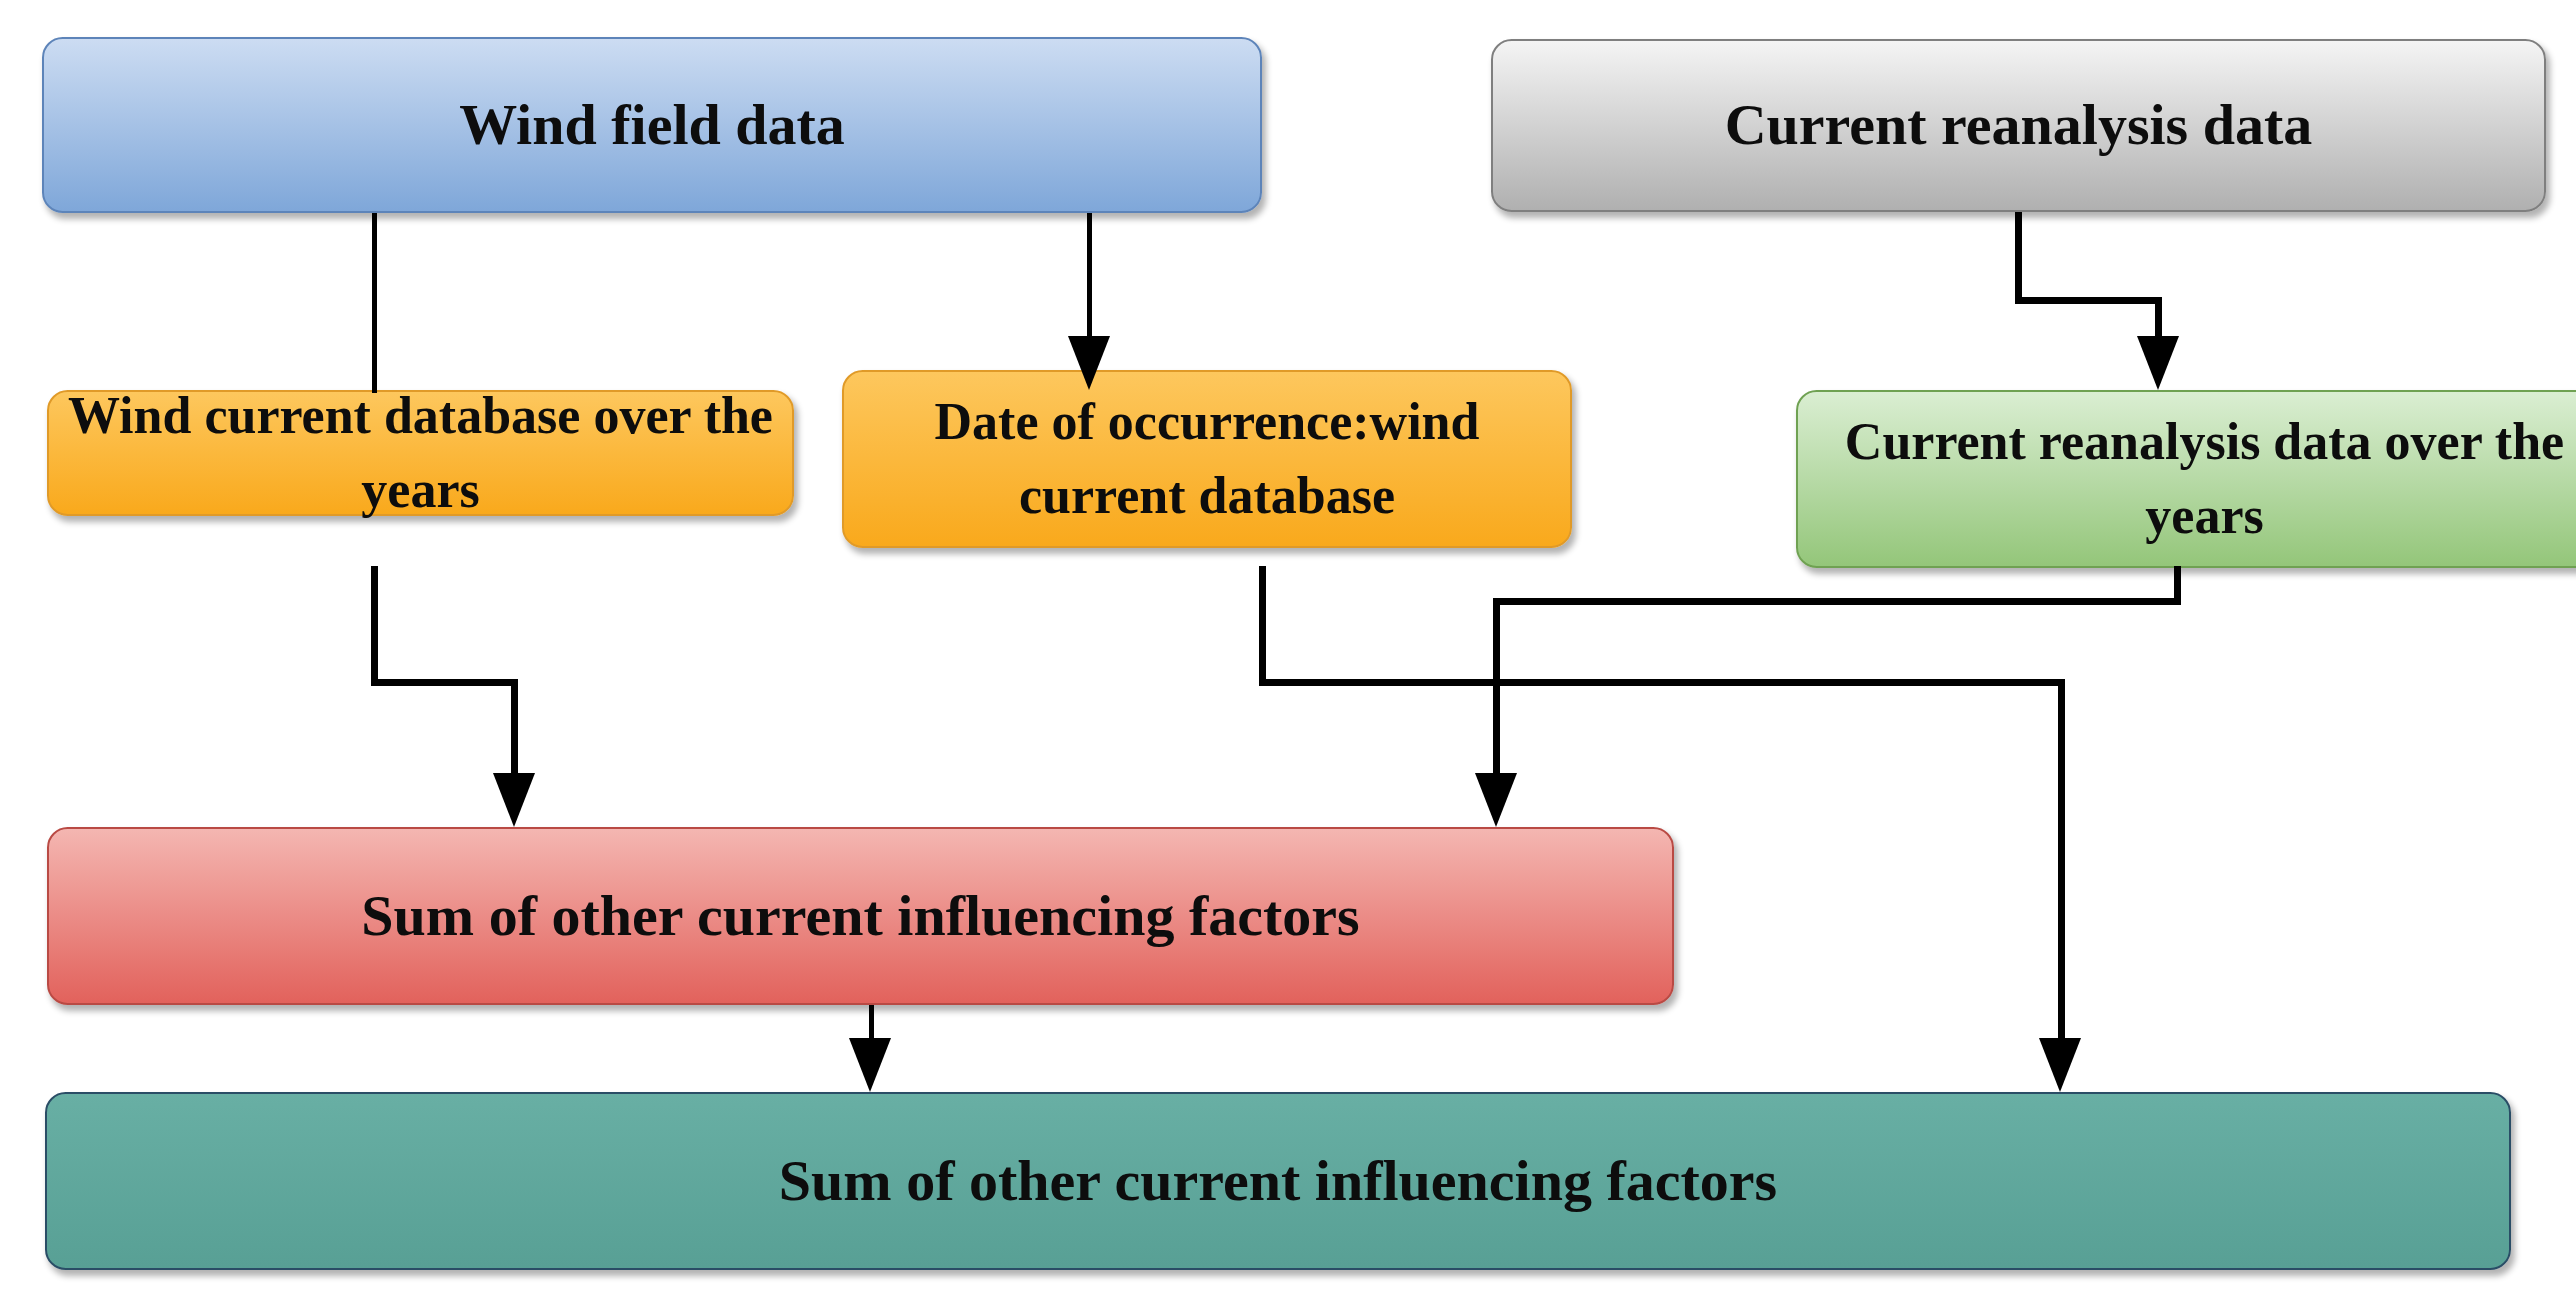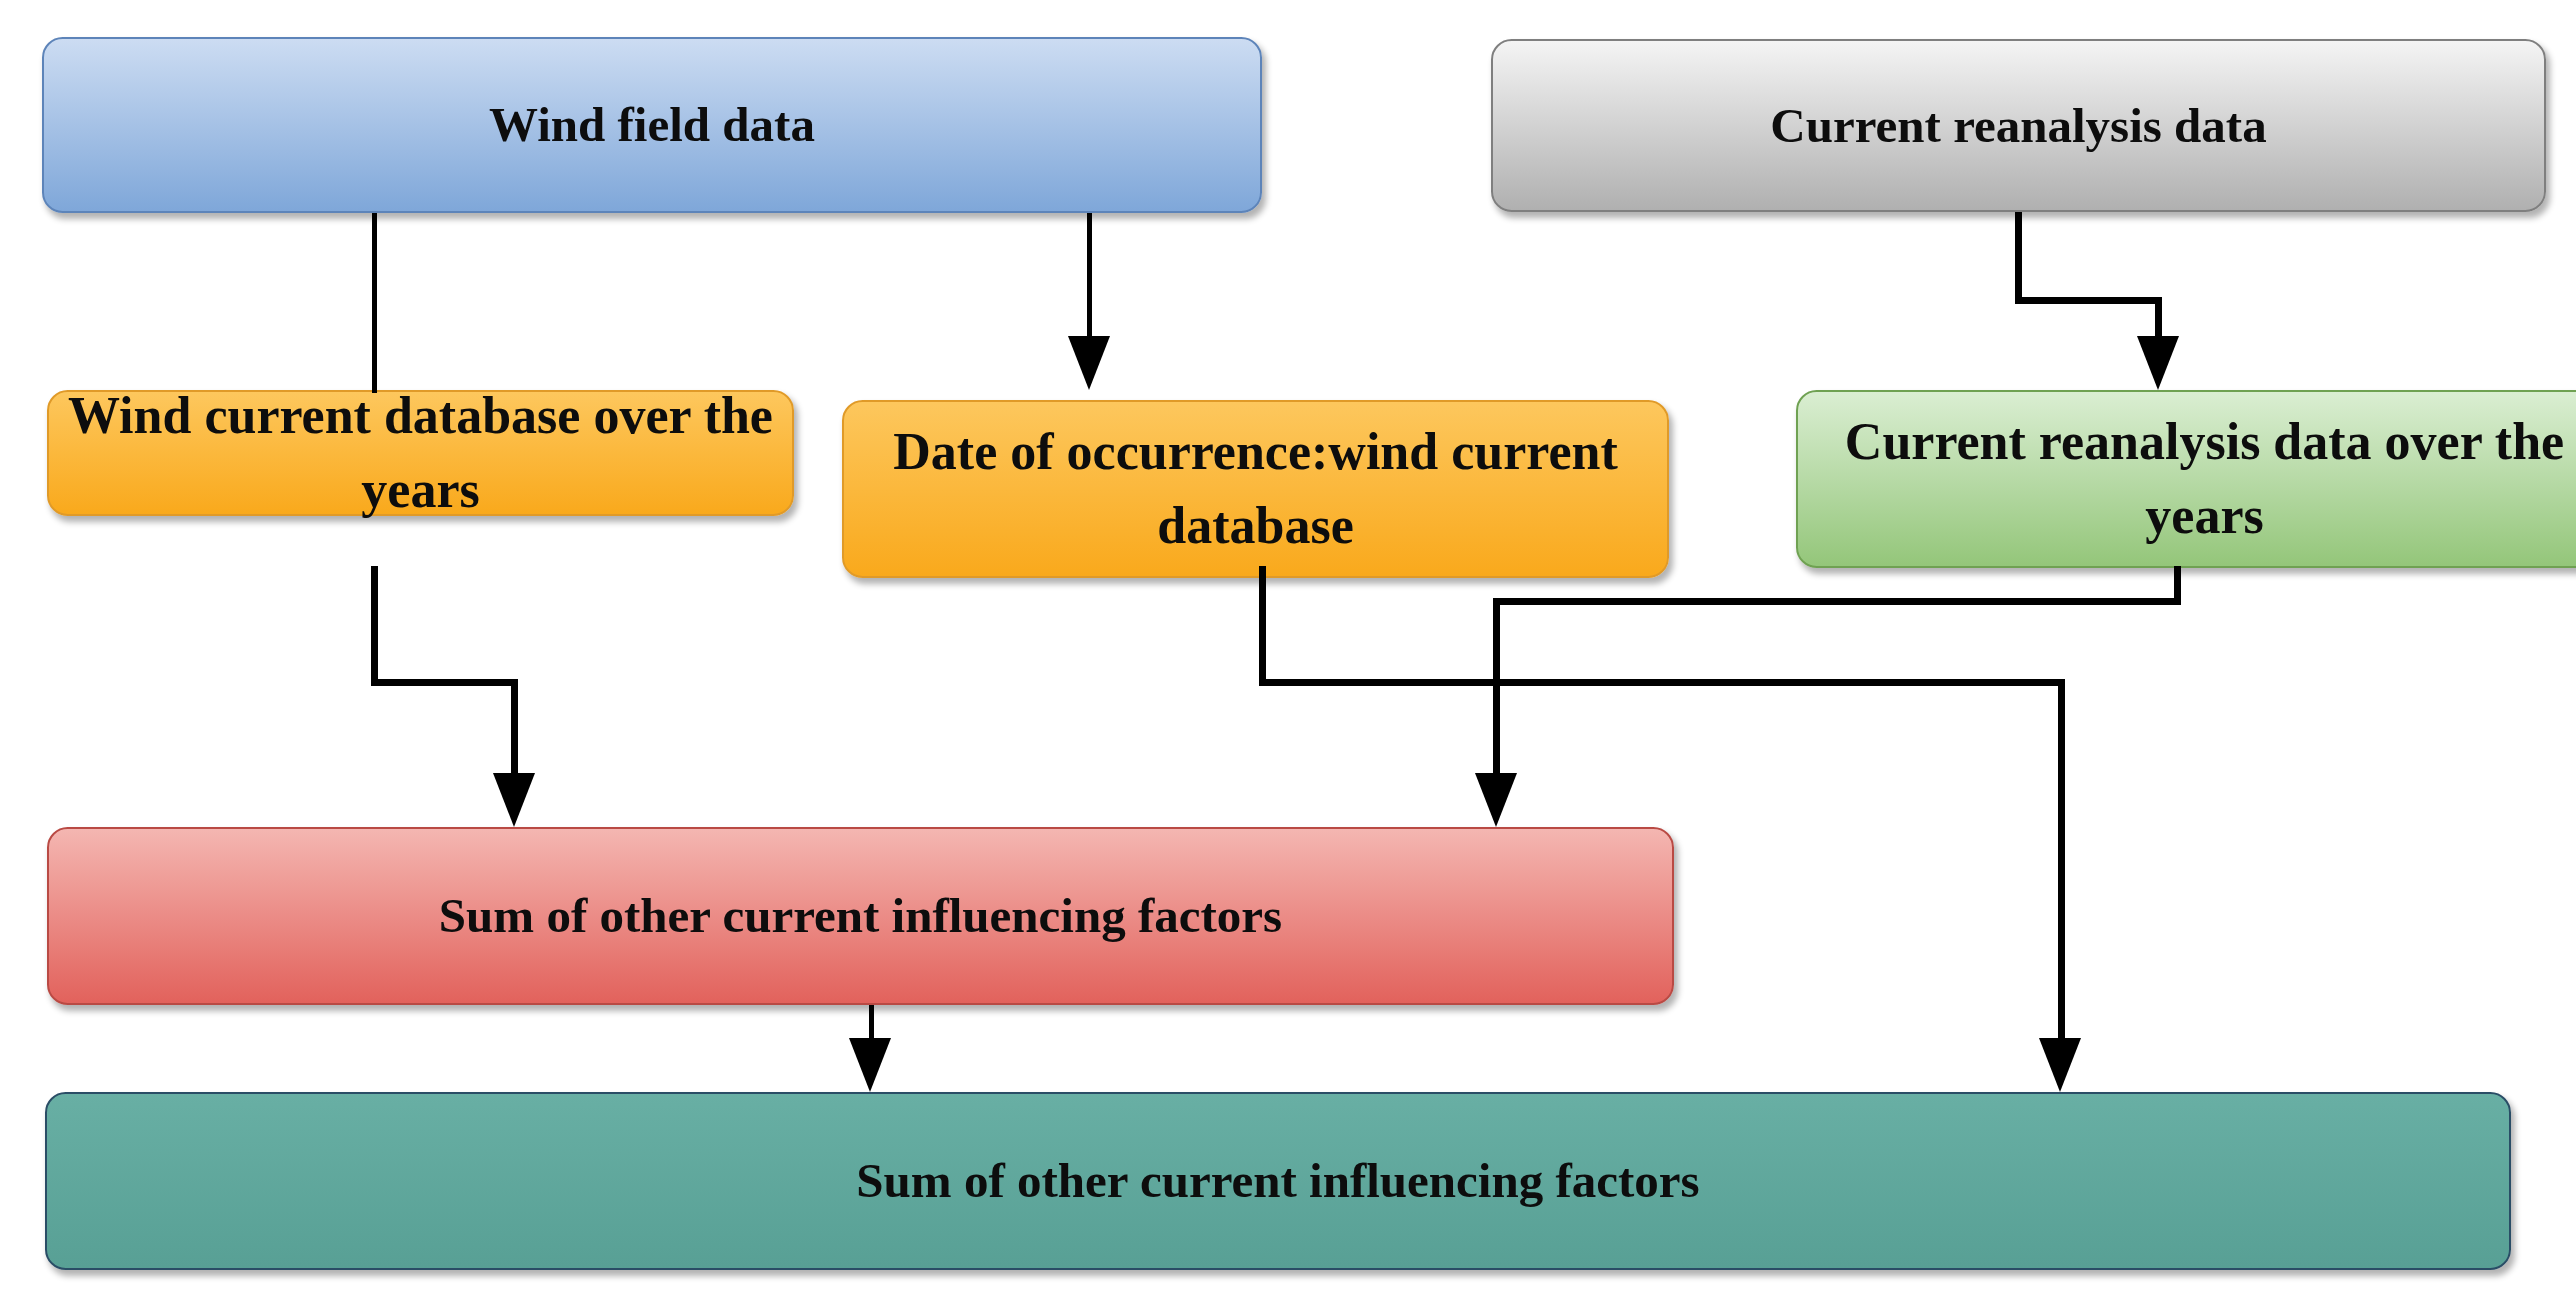--- a/index.html
+++ b/index.html
@@ -4,21 +4,21 @@
 <style>
   html,body{margin:0;padding:0;background:#ffffff;}
   #stage{position:relative;width:2576px;height:1291px;background:#ffffff;overflow:hidden;
          font-family:"Liberation Serif","DejaVu Serif",serif;}
   .node{position:absolute;display:flex;align-items:center;justify-content:center;
         text-align:center;font-weight:700;color:#0d0d0d;border-radius:20.6px;
         border:2.8px solid var(--bd,#555);
         background:linear-gradient(to bottom,var(--ft,#eee),var(--fb,#bbb));
         box-shadow:3.7px 5.6px 6.5px rgba(0,0,0,0.30);
         box-sizing:border-box;line-height:1.42;}
-  .fs-big{font-size:49px;}
+  .fs-big{font-size:58px;}
   .fs-med{font-size:52px;}
   .seg{position:absolute;background:#000000;}
   .head-down{position:absolute;width:0;height:0;
              border-left:21.5px solid transparent;border-right:21.5px solid transparent;
              border-top:54px solid #000000;}
 </style>
 </head>
 <body>
 
 <div id="stage">
@@ -28,21 +28,21 @@
   </div>
 
   <div class="node fs-big" style="left: 1491px; top: 39px; width: 1055px; height: 173px; --ft: #f4f4f4; --fb: #b0b0b0; --bd: #7f7f7f; color: rgb(13, 13, 13);">
     <span>Current reanalysis data</span>
   </div>
 
   <div class="node fs-med" style="left: 47px; top: 390px; width: 747px; height: 126px; padding: 0px 18.7px; --ft: #fdc75d; --fb: #f9a91c; --bd: #e09a28; color: rgb(13, 13, 13);">
     <span>Wind current database over the years</span>
   </div>
 
-  <div class="node fs-med" style="left: 842px; top: 400px; width: 827px; height: 178px; padding: 0px 28px; --ft: #fdc75d; --fb: #f9a91c; --bd: #e09a28; color: rgb(13, 13, 13);">
+  <div class="node fs-med" style="left: 842px; top: 370px; width: 730px; height: 178px; padding: 0px 28px; --ft: #fdc75d; --fb: #f9a91c; --bd: #e09a28; color: rgb(13, 13, 13);">
     <span>Date of occurrence:wind current database</span>
   </div>
 
   <div class="node fs-med" style="left: 1772px; top: 390px; width: 817px; height: 178px; padding: 0px 18.7px; --ft: #daeed2; --fb: #94c67a; --bd: #6fa152; color: rgb(13, 13, 13); margin-left: 24px;">
     <span>Current reanalysis data over the years</span>
   </div>
 
   <div class="node fs-big" style="left: 47px; top: 827px; width: 1627px; height: 178px; --ft: #f4b6b1; --fb: #e2625c; --bd: #b94a44; color: rgb(13, 13, 13);">
     <span>Sum of other current influencing factors</span>
   </div>

